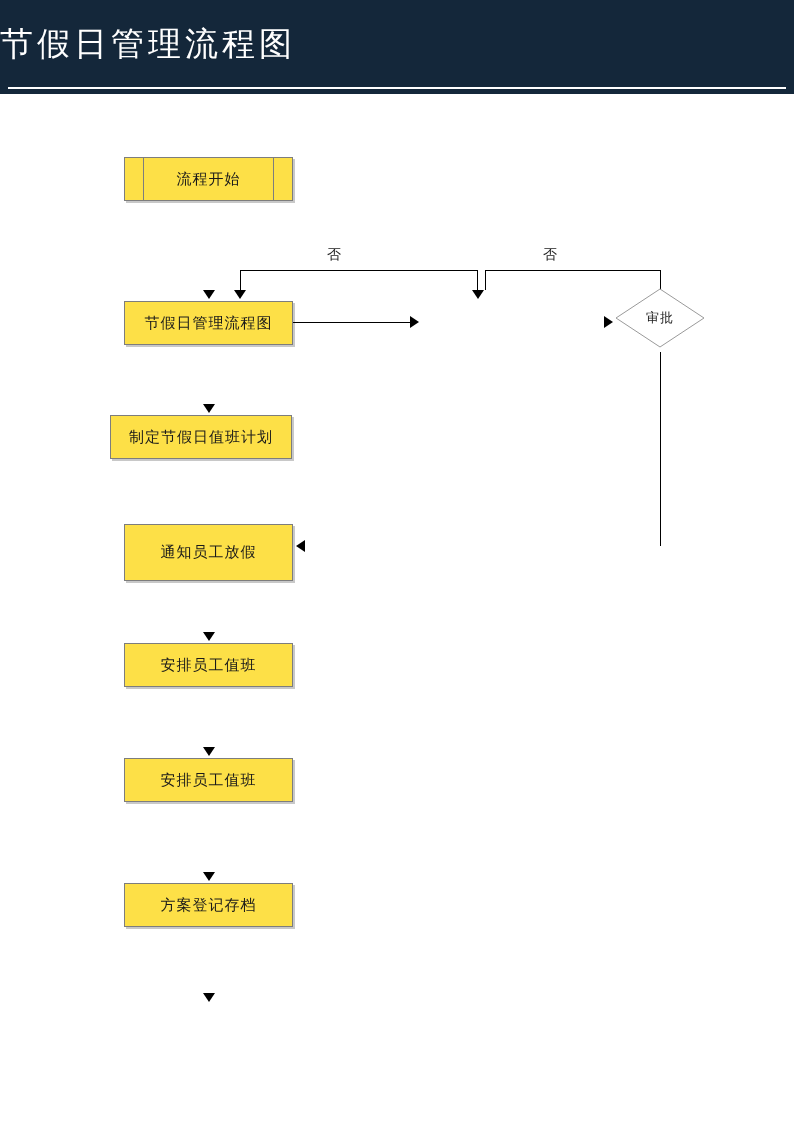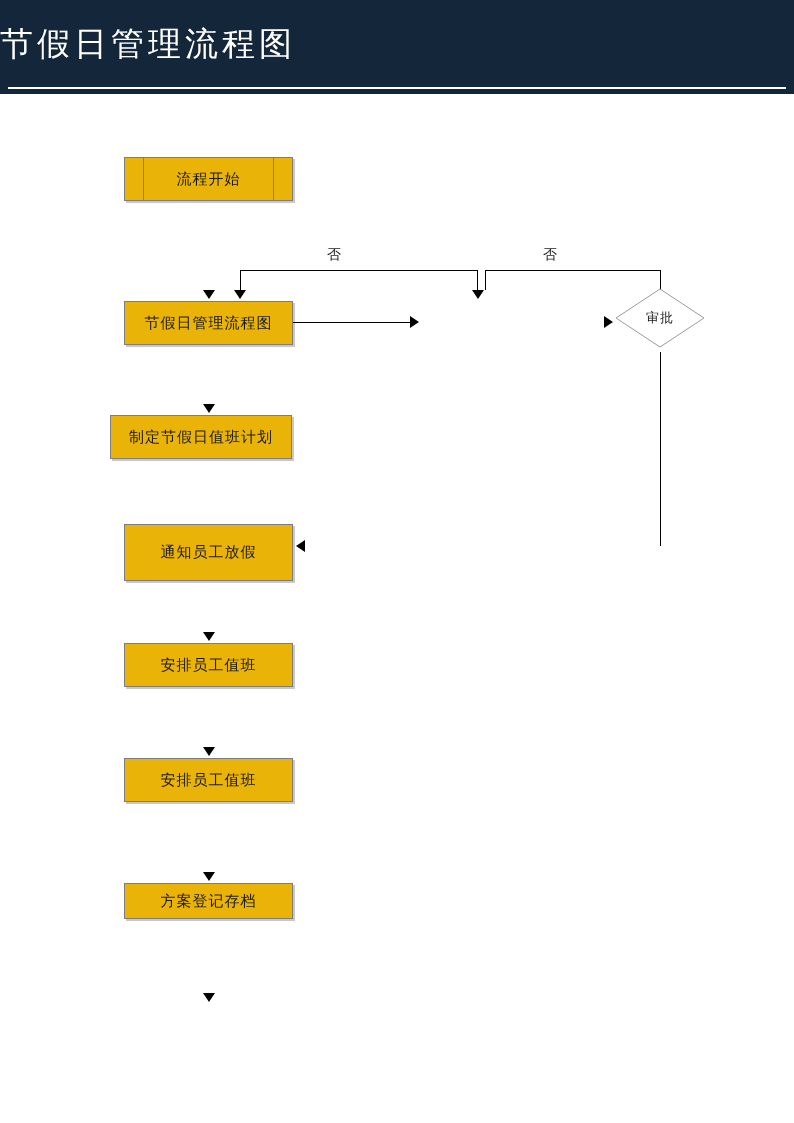--- a/index.html
+++ b/index.html
@@ -55,21 +55,21 @@
     top: 94px;
     width: 794px;
     height: 1029px;
   }
 
   
   .node-box {
     position: absolute;
     box-sizing: border-box;
     border: 1px solid #7d7d7d;
-    background: #eab308;
+    background: #fde047;
     box-shadow: 2px 2px 0 0 #c8c8c8;
     display: flex;
     align-items: center;
     justify-content: center;
   }
   .node-label {
     font-size: 15px;
     color: #1a1a1a;
     letter-spacing: 1px;
     white-space: nowrap;
@@ -220,20 +220,20 @@
     <div class="node-box" style="left:124px; top:549px; width:169px; height:44px;">
       <span class="node-label">安排员工值班</span>
     </div>
 
     <div class="arrow arrow-down" style="left:203px; top:653px;"></div>
     <div class="node-box" style="left:124px; top:664px; width:169px; height:44px;">
       <span class="node-label">安排员工值班</span>
     </div>
 
     <div class="arrow arrow-down" style="left:203px; top:778px;"></div>
-    <div class="node-box" style="left:124px; top:789px; width:169px; height:36px;">
+    <div class="node-box" style="left:124px; top:789px; width:169px; height:44px;">
       <span class="node-label">方案登记存档</span>
     </div>
 
     <div class="arrow arrow-down" style="left:203px; top:899px;"></div>
 
   </div>
 </div>
 
 </body></html>

